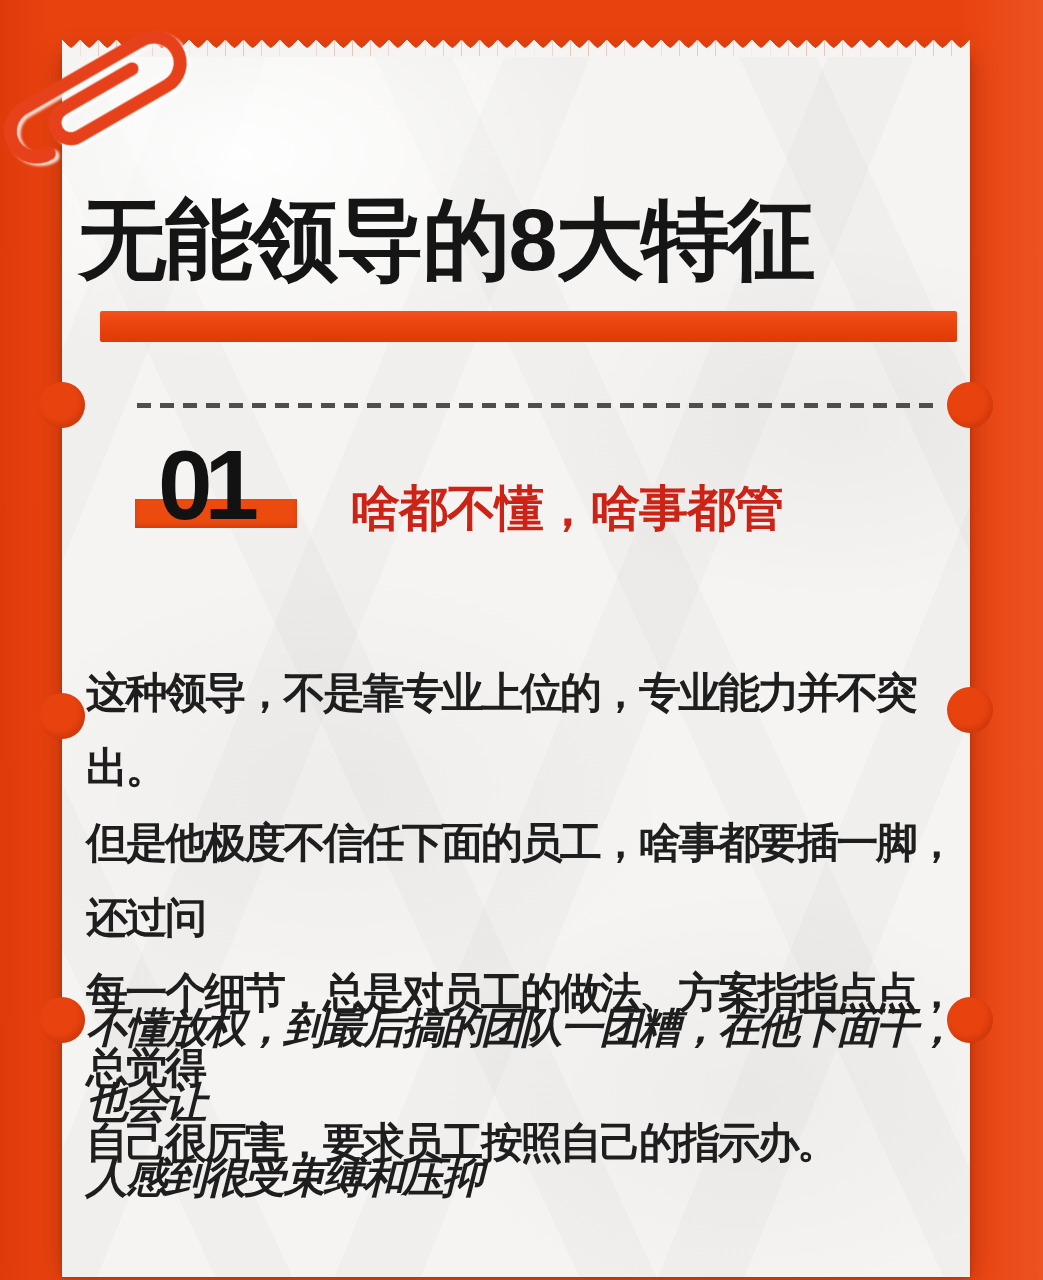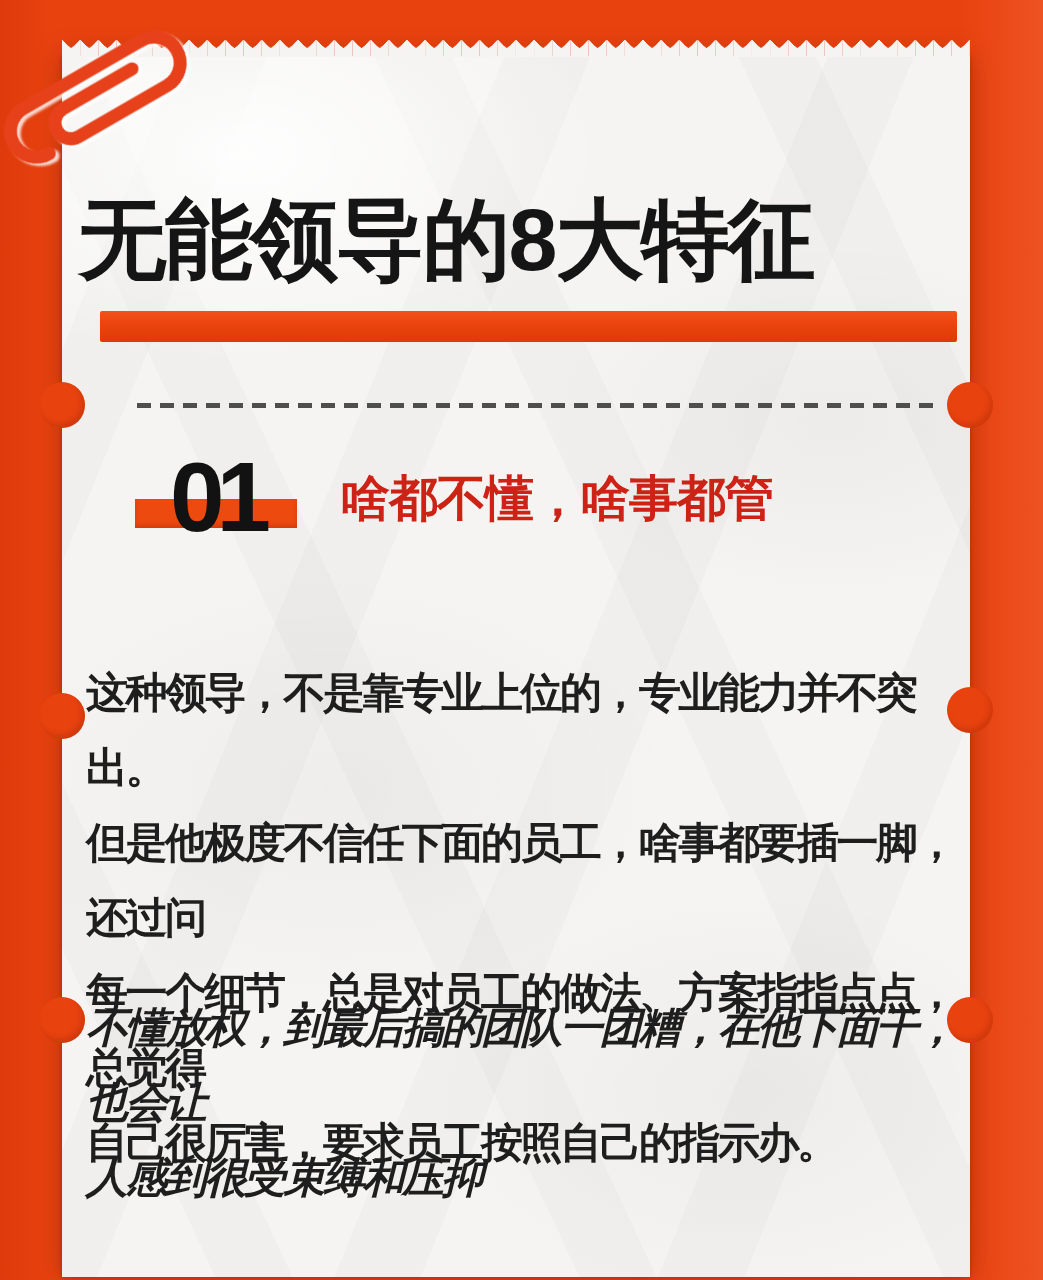--- a/index.html
+++ b/index.html
@@ -58,26 +58,26 @@
   .dashed{
     position:absolute;left:137px;top:403px;width:798px;height:5px;
     background:repeating-linear-gradient(90deg,#4E4E4E 0 14px,rgba(0,0,0,0) 14px 23px);
   }
   
   .num-bar{
     position:absolute;left:135px;top:499px;width:162px;height:29px;
     background:#ED4A10;box-shadow:inset 0 -3px 4px rgba(150,35,0,.3);
   }
   .num{
-    position:absolute;left:158px;top:436px;margin:12px;
+    position:absolute;left:158px;top:436px;margin:0;
     font-size:98px;line-height:1;font-weight:800;letter-spacing:-8px;
     color:#121212;
   }
   .section-title{
-    position:absolute;left:337px;top:465px;margin:4px;
+    position:absolute;left:337px;top:465px;margin:14px;
     font-size:49px;line-height:1.2;font-weight:900;letter-spacing:-1px;
     color:#CC2316;
   }
   
   .para{
     position:absolute;left:86px;width:905px;margin:0;
     font-size:42px;line-height:75px;font-weight:600;letter-spacing:-2.5px;
     color:#1E1E1E;white-space:pre-line;
   }
   .p1{top:655px;}

